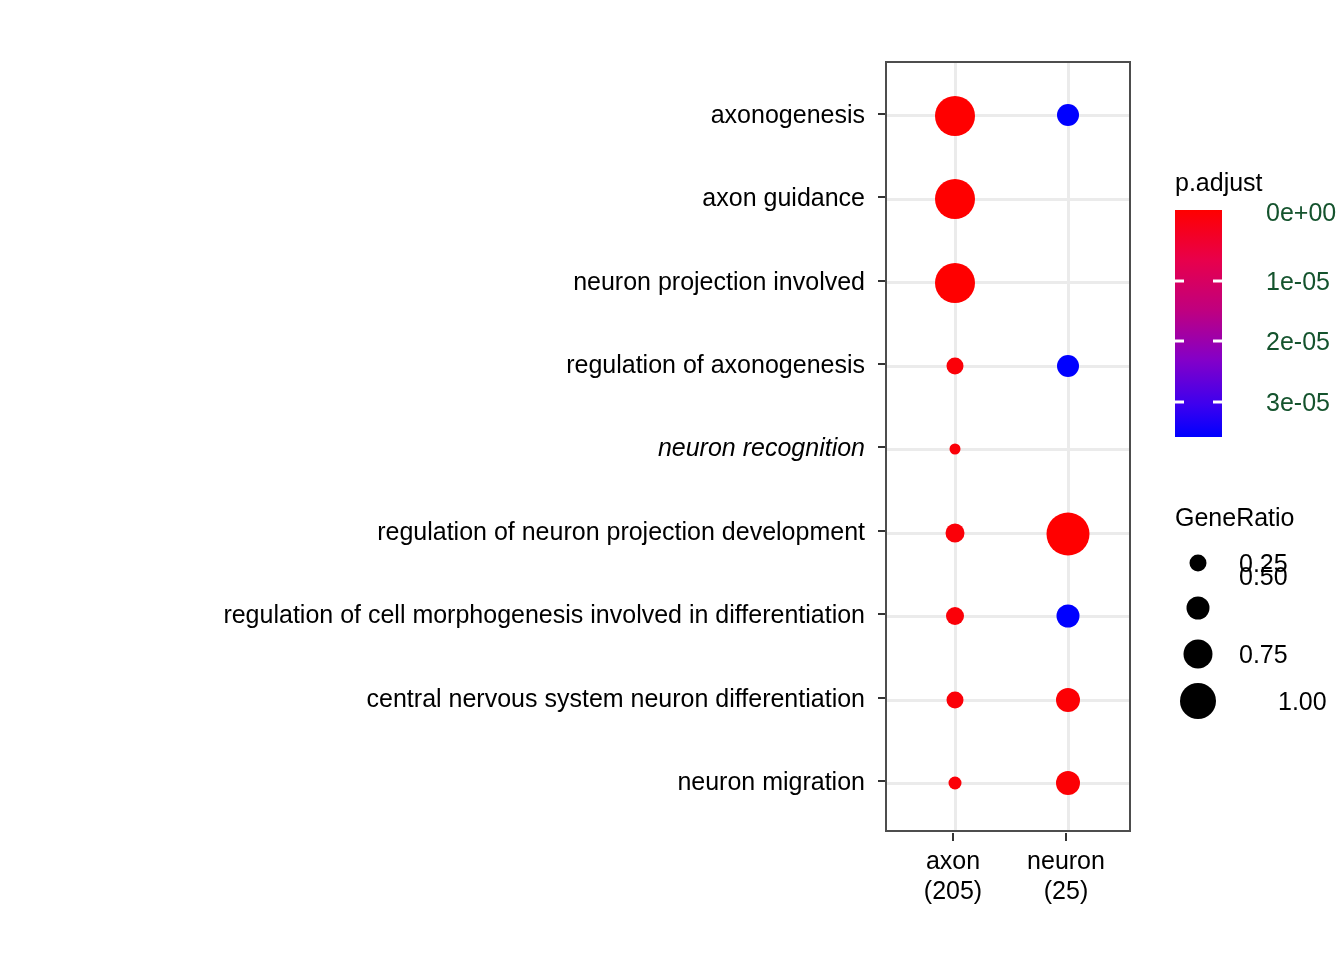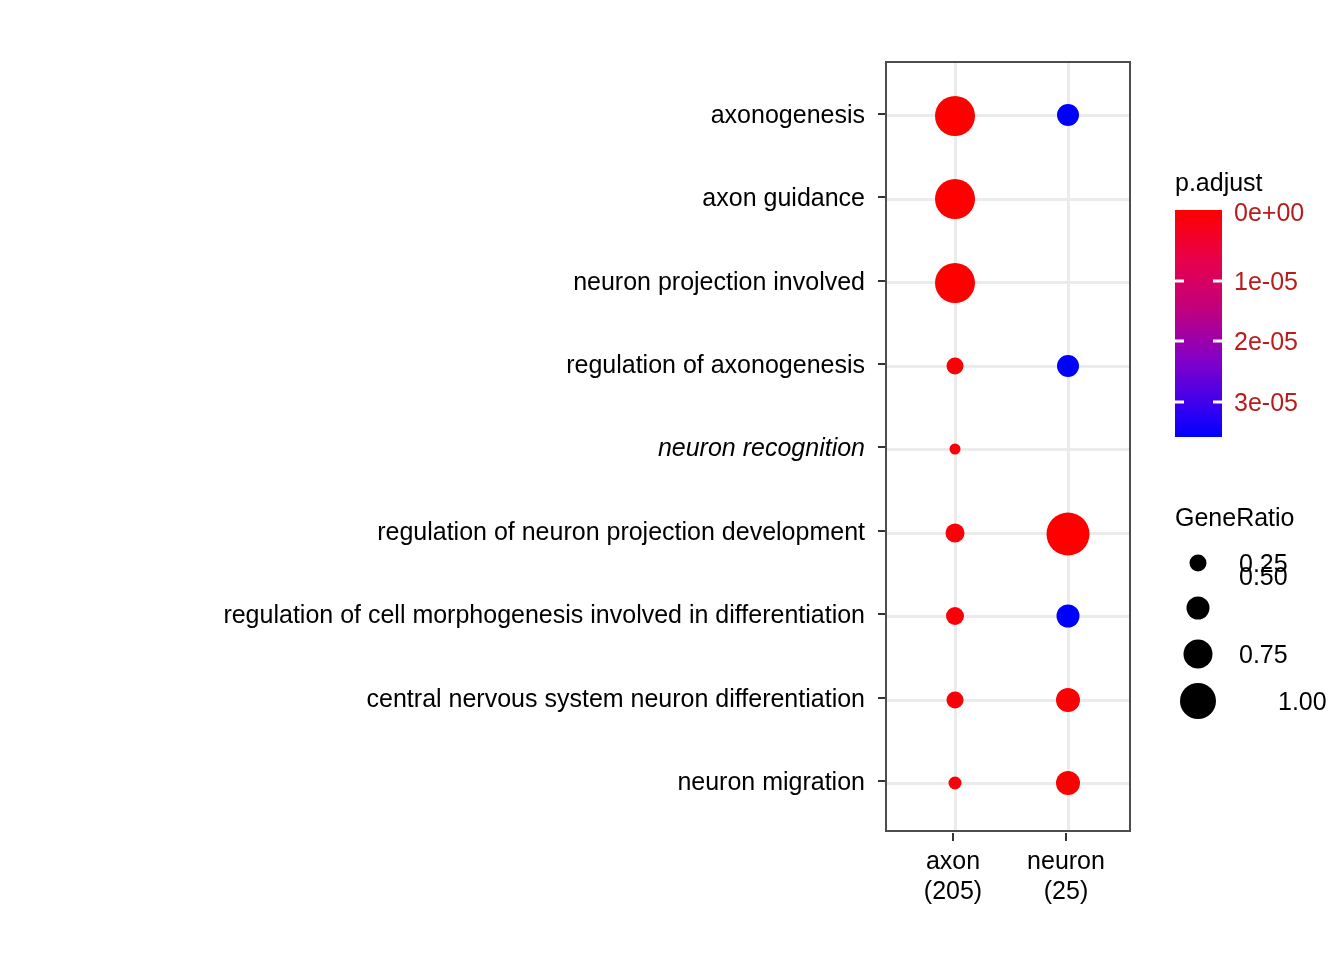--- a/index.html
+++ b/index.html
@@ -115,26 +115,26 @@
     position: absolute;
     height: 3px;
     width: 9px;
     background: #ffffff;
     transform: translateY(-50%);
   }
   .cb-tick.left { left: 0; }
   .cb-tick.right { right: 0; }
   .cb-label {
     position: absolute;
-    left: 1234px;
-    transform: translateY(-50%);
-    font-size: 25px;
-    line-height: 1;
-    white-space: nowrap;
-    color: #b91c1c;
+    left: 1266px;
+    transform: translateY(-50%);
+    font-size: 25px;
+    line-height: 1;
+    white-space: nowrap;
+    color: #14532d;
   }
   .size-key-dot {
     position: absolute;
     background: #000000;
     border-radius: 50%;
     transform: translate(-50%, -50%);
   }
   .size-key-label {
     position: absolute;
     left: 1239px;

